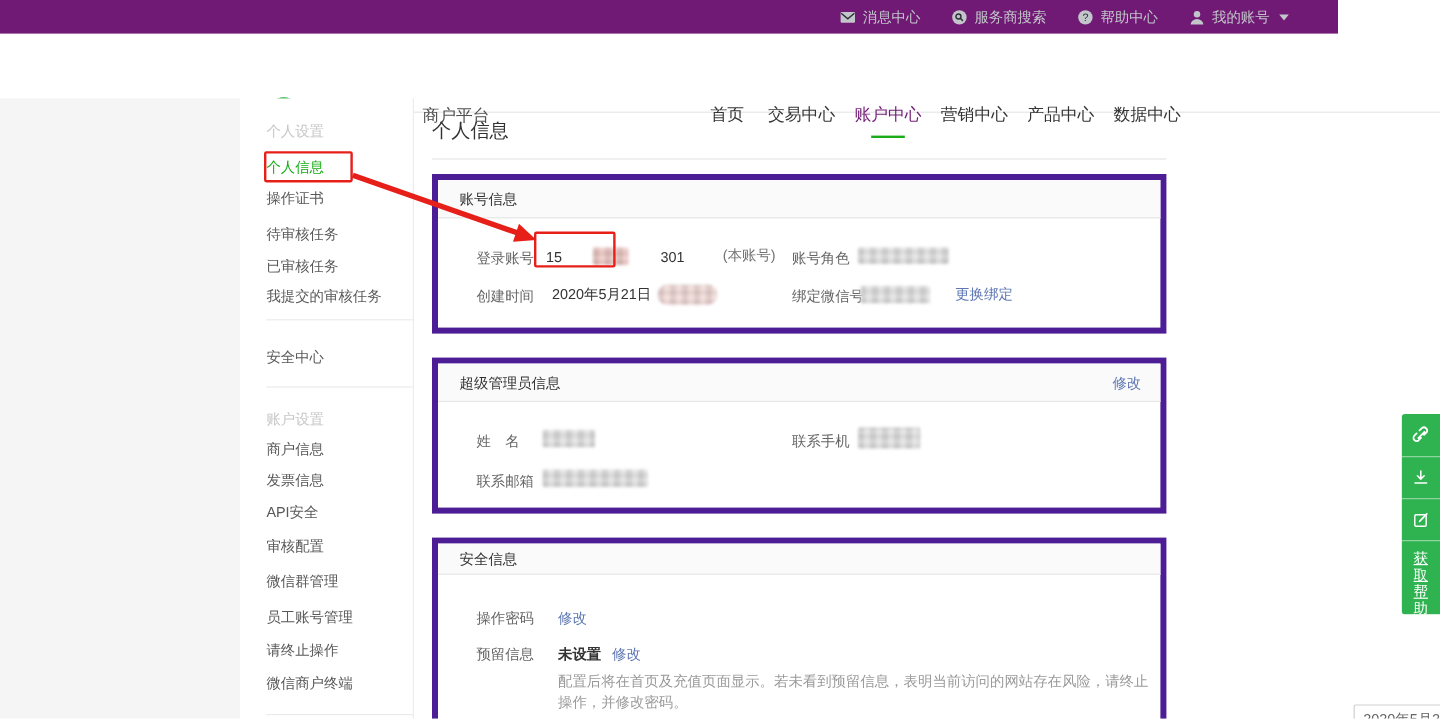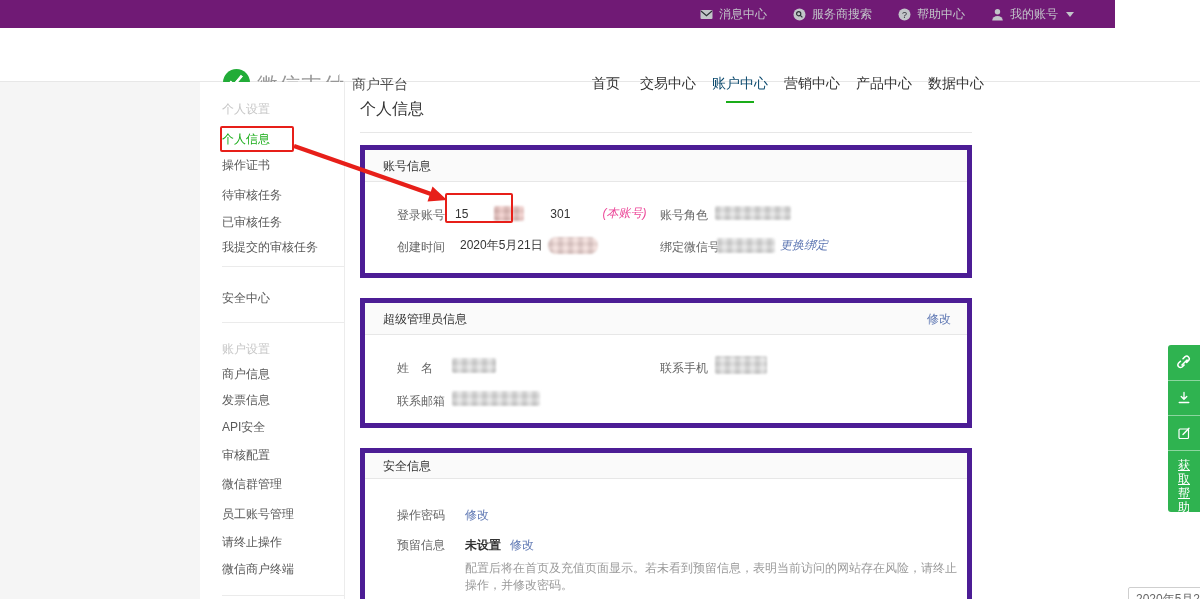--- a/index.html
+++ b/index.html
@@ -7,28 +7,28 @@
   body { font-family:"Liberation Sans","DejaVu Sans",sans-serif; }
   .page { position:relative; width:1200px; height:599px; overflow:hidden; background:#fff; }
 
   
   .topbar { position:absolute; left:0; top:0; width:1115px; height:28px; background:#701a75;text-align:right; }
   .topbar-items { position:absolute; left:700px; top:0; height:28px; display:flex; align-items:center; gap:26px; }
   .tb-item { display:flex; align-items:center; gap:6px; color:#c2c5c9; font-size:12px; cursor:pointer; white-space:nowrap; }
   .caret { width:0; height:0; border-left:4px solid transparent; border-right:4px solid transparent; border-top:5px solid #c2c5c9; margin-left:2px; }
 
   
-  .header { position:absolute; left:0; top:28px; width:1200px; height:54px; background:#fff; border-bottom:1px solid #e7e7e7; }
+  .header { position:absolute; left:0; top:40px; width:1200px; height:54px; background:#fff; border-bottom:1px solid #e7e7e7; }
   .logo-circle { position:absolute; left:223px; top:41px; width:27px; height:27px; border-radius:50%; background:#22ac38; }
   .logo-circle .check { position:absolute; left:6px; top:7px; width:14px; height:7px; border-left:3px solid #fff; border-bottom:3px solid #fff; transform:rotate(-50deg); border-bottom-left-radius:2px; }
   .brand { position:absolute; left:257px; top:43px; font-size:21px; color:#979797; letter-spacing:1px; }
   .brand-divider { position:absolute; left:339px; top:46px; width:1px; height:17px; background:#dcdcdc; }
   .portal { position:absolute; left:352px; top:48px; font-size:14px; color:#4f4f4f; }
   .nav-item { position:absolute; top:47px; font-size:14px; color:#333; cursor:pointer; }
-  .nav-item.active { color:#0c4a6e; }
+  .nav-item.active { color:#701a75; }
   .nav-underline { position:absolute; top:73px; width:28px; height:2px; background:#1aad19; }
 
   
   .left-strip { position:absolute; left:0; top:82px; width:200px; height:517px; background:#f5f5f5; }
   .sidebar { position:absolute; left:200px; top:82px; width:145px; height:517px; background:#fff; border-right:1px solid #ececec; }
   .side-sec { position:absolute; left:22px; font-size:12px; color:#c7c7c7; }
   .side-item { position:absolute; left:22px; font-size:12px; color:#595959; cursor:pointer; white-space:nowrap; }
   .side-item.active { color:#1aad19; }
   .side-div { position:absolute; left:22px; right:0; height:1px; background:#ebebeb; }
 
@@ -37,21 +37,21 @@
   .title-div { position:absolute; left:360px; top:132px; width:612px; height:1px; background:#e7e7e7; }
 
   .card { position:absolute; left:360px; width:612px; background:#fff; border:5px solid #4c1d95; }
   .card-head { position:relative; height:32px; background:#fafafa; border-bottom:1px solid #e7e7e7; }
   .card-title { position:absolute; left:18px; top:0; line-height:32px; font-size:12px; color:#333; }
   .card-head-link { position:absolute; right:16px; top:0; line-height:32px; font-size:12px; color:#5e77b3; cursor:pointer; }
 
   .f-label { position:absolute; font-size:12px; color:#666; white-space:nowrap; }
   .f-value { position:absolute; font-size:12px; color:#333; display:flex; align-items:center; gap:5px; white-space:nowrap; }
   .link { color:#5e77b3; cursor:pointer; }
-  .green-tag { color:#ec4899;font-style:italic; }
+  .green-tag { color:#737373; }
 
   .mosaic { display:inline-block; border-radius:2px; filter:blur(1.3px);
     background-color:#e1e1e1;
     background-image:repeating-linear-gradient(90deg,rgba(0,0,0,.07) 0 5px,rgba(255,255,255,.12) 5px 10px),
                      repeating-linear-gradient(0deg,rgba(0,0,0,.05) 0 4px,rgba(255,255,255,.10) 4px 8px); }
   .mosaic.pink { background-color:#edc7c4; }
   .mosaic.pill { border-radius:8px; background-color:#f0d9d6; }
 
   
   .notes { position:absolute; left:100px; top:107px; width:500px; font-size:12px; color:#9a9a9a; line-height:17px; }
@@ -169,21 +169,21 @@
     <span class="mosaic" style="position:absolute; left:350px; top:56px; width:76px; height:14px;"></span>
 
     <span class="f-label" style="left:32px; top:89px;">创建时间</span>
     <div class="f-value" style="left:95px; top:87px;">
       <span>2020年5月21日</span>
       <span class="mosaic pill" style="width:50px; height:17px;"></span>
     </div>
     <span class="f-label" style="left:295px; top:89px;">绑定微信号</span>
     <div class="f-value" style="left:352px; top:87px;">
       <span class="mosaic" style="width:58px; height:15px;"></span>
-      <span class="link" style="margin-left:0;font-style:italic;">更换绑定</span>
+      <span class="link" style="margin-left:16px;">更换绑定</span>
     </div>
   </div>
 
   <div class="card" style="top:298px; height:130px;">
     <div class="card-head">
       <span class="card-title">超级管理员信息</span>
       <span class="card-head-link">修改</span>
     </div>
     <span class="f-label" style="left:32px; top:57px;">姓　名</span>
     <span class="mosaic" style="position:absolute; left:87px; top:55px; width:44px; height:15px;"></span>

